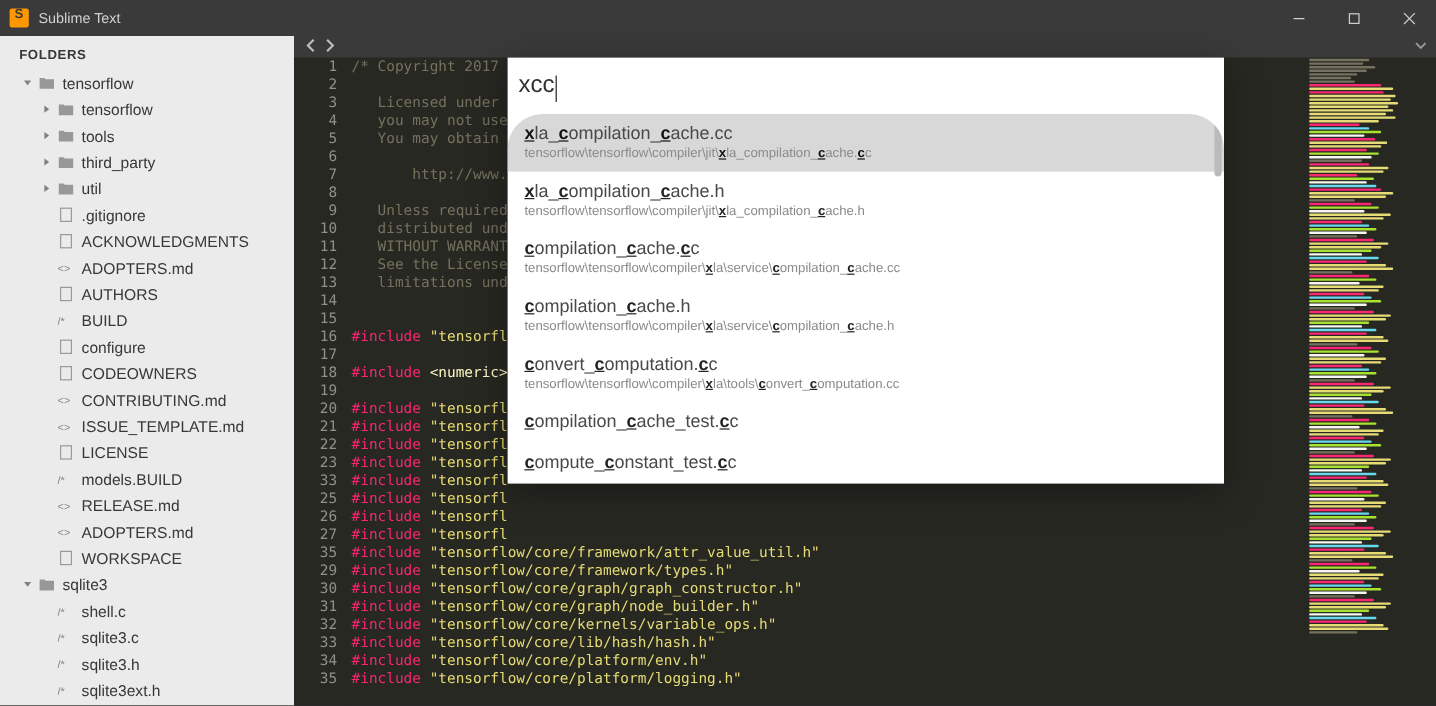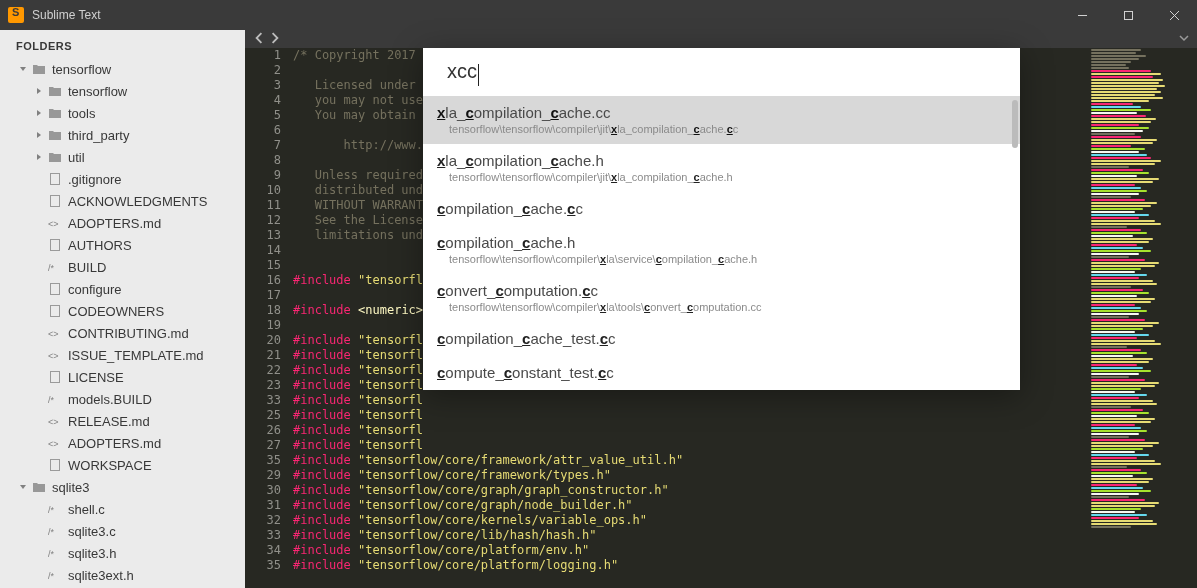--- a/index.html
+++ b/index.html
@@ -44,28 +44,28 @@
 .c-include { color: #f92672; }
 .c-string { color: #e6db74; }
 .c-keyword { color: #fef9c3; }
 
 
 .minimap { width: 110px; background: #272822; position: relative; overflow: hidden; }
 .mm-line { height: 2px; margin: 1px 4px; border-radius: 1px; }
 
 
 .goto-overlay { position: absolute; left: 178px; top: 18px; width: 597px; background: #fff; box-shadow: 0 6px 30px rgba(0,0,0,.35); z-index: 50; font-size: 13px; }
-.goto-input-wrap { padding: 12px 24px 10px; }
+.goto-input-wrap { padding: 12px 9px 10px; }
 .goto-input { width: 100%; border: none; outline: none; font-size: 20px; color: #333; font-family: "Segoe UI", Tahoma, sans-serif; }
-.goto-results { max-height: 350px; overflow: hidden; position: relative; }
+.goto-results { max-height: 350px; overflow: hidden; position: relative; border-radius: 29px; }
 .goto-scrollbar { position: absolute; right: 2px; top: 4px; width: 6px; height: 48px; background: #bbb; border-radius: 3px; }
 .goto-item { padding: 8px 14px 9px; }
 .goto-item.selected { background: #d8d8d8; }
 .goto-file { font-size: 15px; color: #494949; }
-.goto-path { font-size: 11px; color: #8a8a8a; margin-top: 2px; margin-left: 12px; }
+.goto-path { font-size: 11px; color: #8a8a8a; margin-top: 2px; }
 .goto-item b { font-weight: bold; color: #222; text-decoration: underline; }
 .goto-item.selected b { color: #111; }
 
 
 .caret { display: inline-block; width: 1px; height: 22px; background: #222; vertical-align: middle; margin-left: 1px; animation: blink 1s step-start infinite; }
 @keyframes blink { 50% { opacity: 0; } }
 </style>
 </head>
 <body>
 
@@ -565,20 +565,21 @@
       <div class="goto-item selected">
             <div class="goto-file"><b>x</b>la_<b>c</b>ompilation_<b>c</b>ache.cc</div>
             <div class="goto-path">tensorflow\tensorflow\compiler\jit\<b>x</b>la_compilation_<b>c</b>ache.<b>c</b>c</div>
           </div>
           <div class="goto-item">
             <div class="goto-file"><b>x</b>la_<b>c</b>ompilation_<b>c</b>ache.h</div>
             <div class="goto-path">tensorflow\tensorflow\compiler\jit\<b>x</b>la_compilation_<b>c</b>ache.h</div>
           </div>
           <div class="goto-item">
             <div class="goto-file"><b>c</b>ompilation_<b>c</b>ache.<b>c</b>c</div>
+            <div class="goto-path">tensorflow\tensorflow\compiler\<b>x</b>la\service\<b>c</b>ompilation_<b>c</b>ache.cc</div>
           </div>
           <div class="goto-item">
             <div class="goto-file"><b>c</b>ompilation_<b>c</b>ache.h</div>
             <div class="goto-path">tensorflow\tensorflow\compiler\<b>x</b>la\service\<b>c</b>ompilation_<b>c</b>ache.h</div>
           </div>
           <div class="goto-item">
             <div class="goto-file"><b>c</b>onvert_<b>c</b>omputation.<b>c</b>c</div>
             <div class="goto-path">tensorflow\tensorflow\compiler\<b>x</b>la\tools\<b>c</b>onvert_<b>c</b>omputation.cc</div>
           </div>
           <div class="goto-item">

